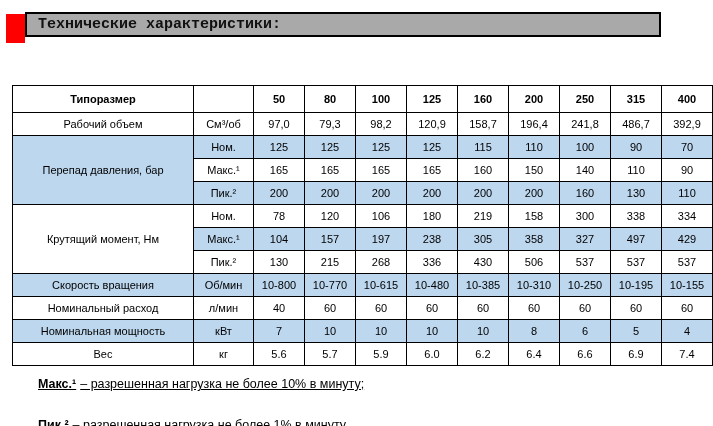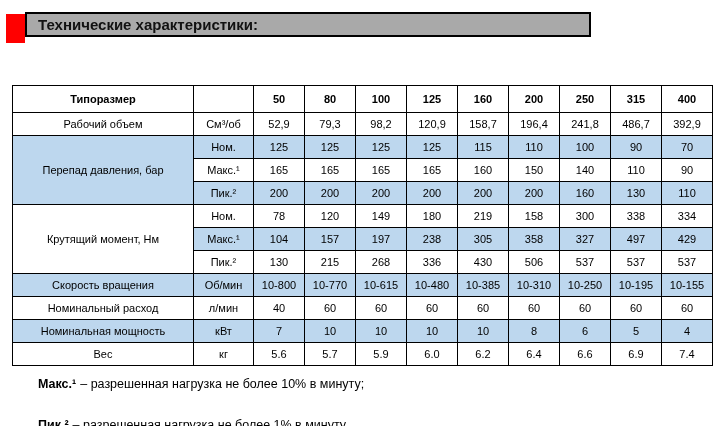--- a/index.html
+++ b/index.html
@@ -11,27 +11,28 @@
     color: #000000;
     position: relative;
   }
   .marker {
     position: absolute; left: 6px; top: 14px;
     width: 19px; height: 29px;
     background: #FF0000;
   }
   .titlebar {
     position: absolute; left: 25px; top: 12px;
-    width: 566px; height: 25px;
+    width: 636px; height: 25px;
     background: #A9A9A9;
     border: 2px solid #000000;
     display: flex; align-items: center;
     padding-left: 11px;
     font-weight: bold; font-size: 15px;
     color: #111111;
+    font-family: Liberation Mono, monospace;
   }
   table.specs {
     position: absolute; left: 12px; top: 85px;
     width: 700px;
     border-collapse: collapse;
     table-layout: fixed;
     font-size: 11px;
   }
   table.specs td {
     border: 1px solid #000000;
@@ -43,20 +44,21 @@
     white-space: nowrap;
   }
   table.specs tr.hdr td { height: 27px; }
   td.lab { text-align: left; padding-left: 8px; }
   .blue { background: #BDD7EE; }
   .bold { font-weight: bold; }
   .fn {
     position: absolute; left: 38px;
     font-size: 12.5px;
     white-space: nowrap;
+    text-decoration: underline;
   }
   .fn1 { top: 377px; }
   .fn2 { top: 418px; }
   .fn .term { font-weight: bold; margin-right: 4px; }
 </style>
 </head>
 <body>
 
 <div class="marker"></div>
 <div class="titlebar">
@@ -87,21 +89,21 @@
       <td class="bold">125</td>
       <td class="bold">160</td>
       <td class="bold">200</td>
       <td class="bold">250</td>
       <td class="bold">315</td>
       <td class="bold">400</td>
     </tr>
     <tr>
       <td class="lab">Рабочий объем</td>
       <td>См³/об</td>
-      <td>52,9</td>
+      <td>97,0</td>
       <td>79,3</td>
       <td>98,2</td>
       <td>120,9</td>
       <td>158,7</td>
       <td>196,4</td>
       <td>241,8</td>
       <td>486,7</td>
       <td>392,9</td>
     </tr>
     <tr>
@@ -139,21 +141,21 @@
       <td class="blue">200</td>
       <td class="blue">160</td>
       <td class="blue">130</td>
       <td class="blue">110</td>
     </tr>
     <tr>
       <td class="lab" rowspan="3">Крутящий момент, Нм</td>
       <td>Ном.</td>
       <td>78</td>
       <td>120</td>
-      <td>149</td>
+      <td>106</td>
       <td>180</td>
       <td>219</td>
       <td>158</td>
       <td>300</td>
       <td>338</td>
       <td>334</td>
     </tr>
     <tr>
       <td class="blue">Макс.¹</td>
       <td class="blue">104</td>

